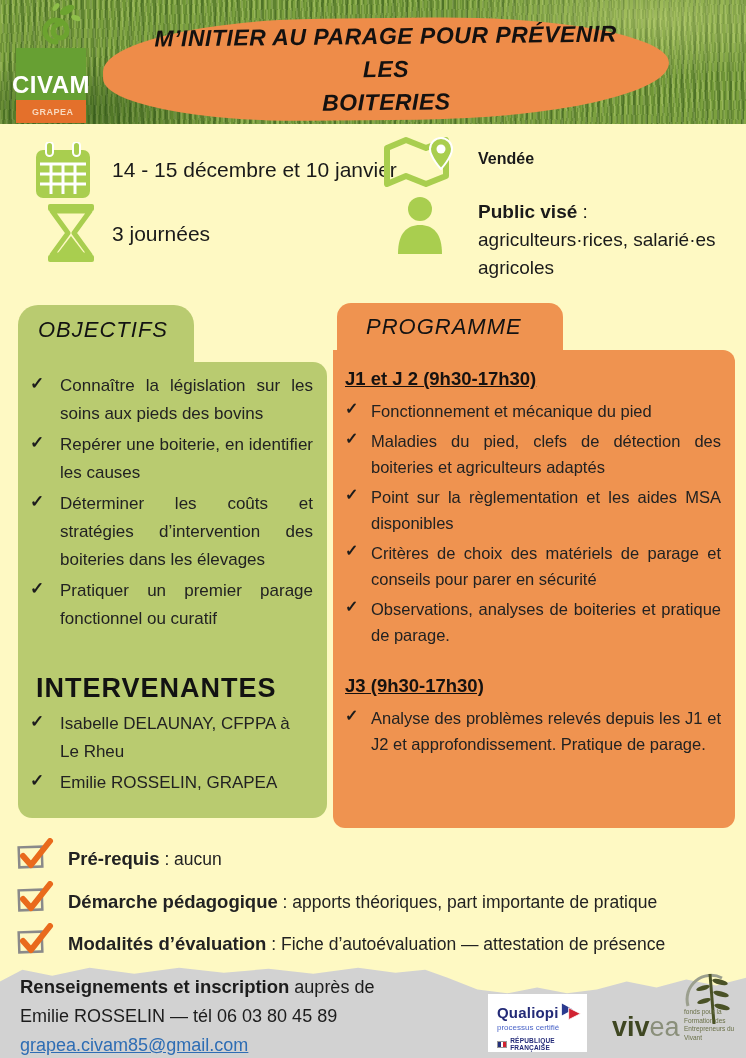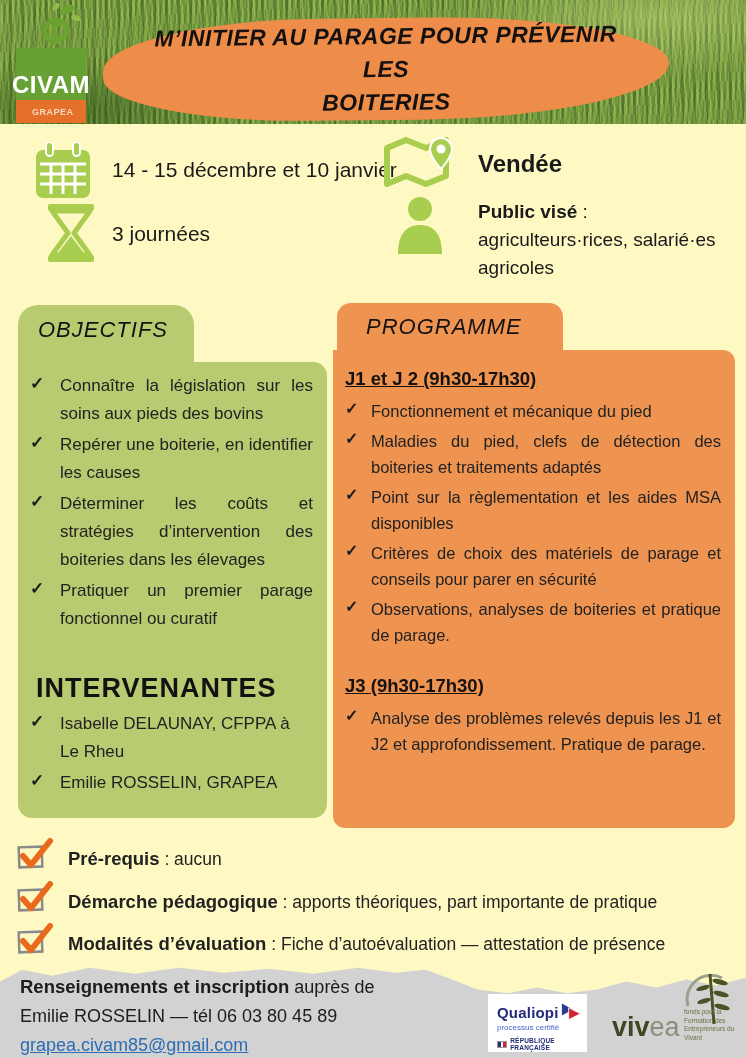--- a/index.html
+++ b/index.html
@@ -150,21 +150,21 @@
     <path d="M8 7 L46 7 L30 29 L46 51 L8 51 L24 29 Z" fill="none" stroke="#a9ce4f" stroke-width="5" stroke-linejoin="round"></path>
     <path d="M27 32 L40 49 L14 49 Z" fill="#a9ce4f"></path>
   </svg>
   <div class="info-text" style="left:112px; top:222px;">3 journées</div>
 
   <svg class="icon-abs" style="left:384px; top:136px;" width="74" height="54" viewBox="0 0 74 54">
     <path d="M3 12 L22 4 L42 12 L62 4 L62 40 L42 48 L22 40 L3 48 Z" fill="none" stroke="#a9ce4f" stroke-width="6" stroke-linejoin="round"></path>
     <path d="M57 2 a11 11 0 0 1 11 11 c0 8 -11 20 -11 20 s-11 -12 -11 -20 a11 11 0 0 1 11 -11 Z" fill="#a9ce4f" stroke="#fff" stroke-width="2"></path>
     <circle cx="57" cy="13" r="4.5" fill="#fff"></circle>
   </svg>
-  <div class="info-text b" style="left:478px; top:150px; font-size:24px;">Vendée</div>
+  <div class="info-text b" style="left:478px; top:150px; font-size:16px;">Vendée</div>
 
   <svg class="icon-abs" style="left:396px; top:196px;" width="48" height="58" viewBox="0 0 48 58">
     <circle cx="24" cy="13" r="12" fill="#a9ce4f"></circle>
     <path d="M2 58 C2 37 11 29 24 29 C37 29 46 37 46 58 Z" fill="#a9ce4f"></path>
   </svg>
   <div class="public-block"><span class="b">Public visé</span><span> : agriculteurs·rices, salarié·es agricoles</span></div>
 
   <div class="gtab"></div>
   <div class="boxtitle" style="left:38px; top:317px;">OBJECTIFS</div>
   <div class="gbody">
@@ -200,21 +200,21 @@
   <div class="otab"></div>
   <div class="boxtitle" style="left:366px; top:314px;">PROGRAMME</div>
   <div class="obody">
     <div class="subhead">J1 et J 2 (9h30-17h30)</div>
     <div class="li">
       <span class="ck">✓</span>
       <span class="tx">Fonctionnement et mécanique du pied</span>
     </div>
     <div class="li">
       <span class="ck">✓</span>
-      <span class="tx">Maladies du pied, clefs de détection des boiteries et traitements adaptés</span>
+      <span class="tx">Maladies du pied, clefs de détection des boiteries et agriculteurs adaptés</span>
     </div>
     <div class="li">
       <span class="ck">✓</span>
       <span class="tx">Point sur la règlementation et les aides MSA disponibles</span>
     </div>
     <div class="li">
       <span class="ck">✓</span>
       <span class="tx">Critères de choix des matériels de parage et conseils pour parer en sécurité</span>
     </div>
     <div class="li">

